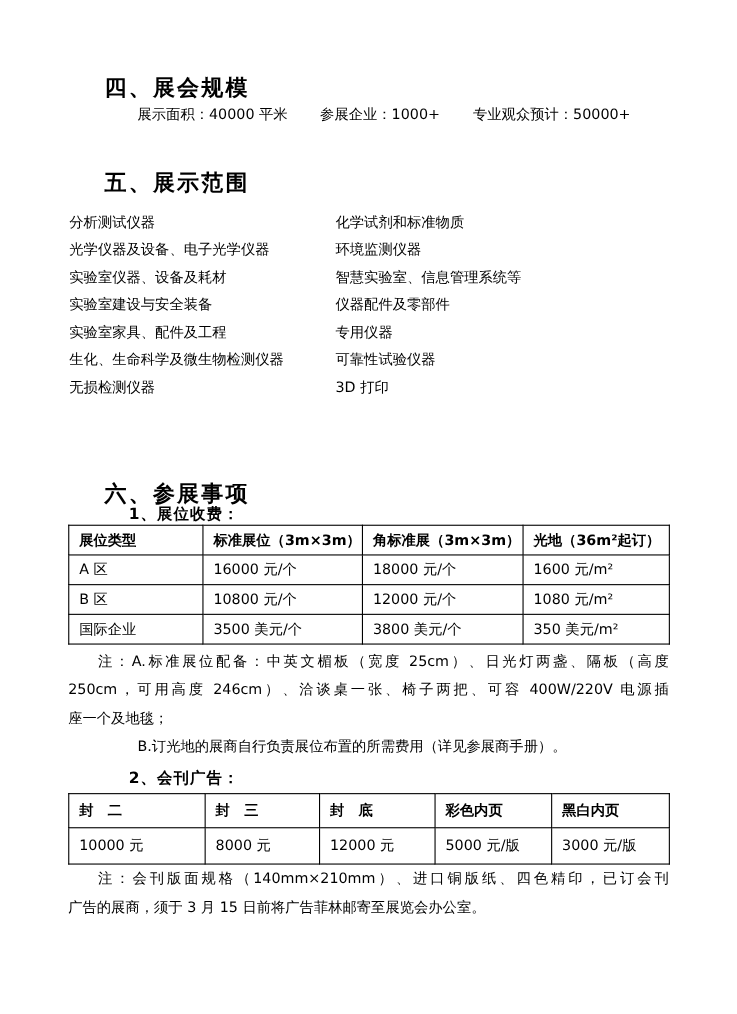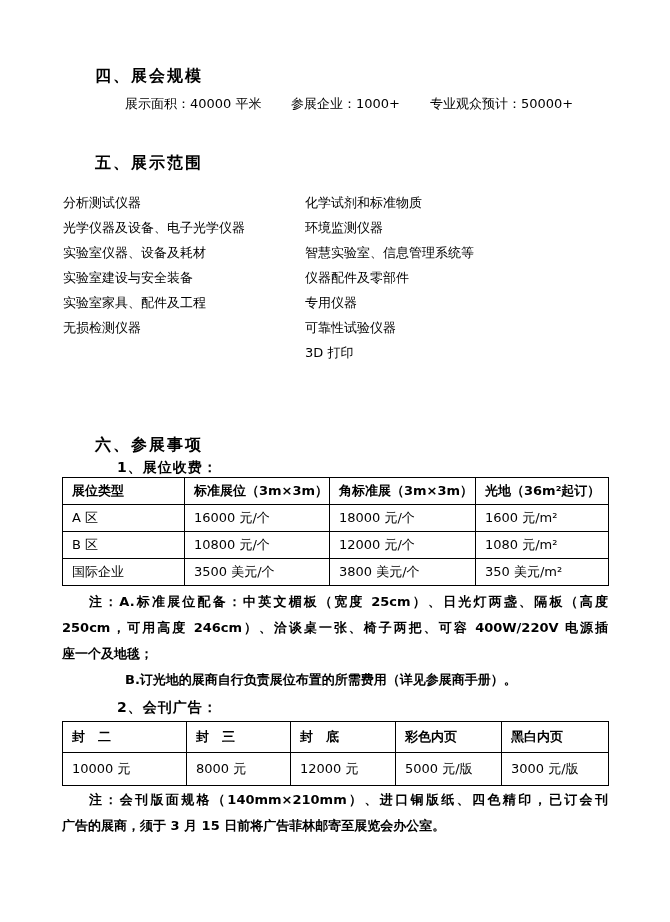--- a/index.html
+++ b/index.html
@@ -7,21 +7,21 @@
     width: 670px; height: 922px;
     background: #ffffff;
     position: relative;
     font-family: "DejaVu Sans", "Liberation Sans", sans-serif;
     color: #000000;
     font-size: 13px;
     overflow: hidden;
   }
   .abs { position: absolute; }
   .sec-title {
-    font-size: 16px;
+    font-size: 20px;
     font-weight: bold;
     letter-spacing: 2px;
     white-space: nowrap;
   }
   .sub-title {
     font-size: 14px;
     font-weight: bold;
     letter-spacing: 1px;
     white-space: nowrap;
   }
@@ -41,21 +41,21 @@
     font-size: 13px;
     text-align: left;
     vertical-align: middle;
     white-space: nowrap;
     overflow: hidden;
   }
   table.doc-table th { font-weight: bold; }
   #booth-table th, #booth-table td { height: 26px; margin-left: 15px; }
   #journal-table th { height: 30px; }
   #journal-table td { height: 32px; }
-  .note-block { line-height: 26px; font-weight: bold; }
+  .note-block { line-height: 26px; }
   .note-line { text-align: justify; text-align-last: justify; }
   .note-line-plain { text-align: left; }
   .indent-note { padding-left: 27px; }
   .indent-b { padding-left: 63px; }
 </style>
 </head>
 <body>
 
 <div class="abs sec-title" style="left:95px; top:66px;">四、展会规模</div>
 
@@ -64,20 +64,21 @@
 <div class="abs stat" style="left:430px; top:95px;">专业观众预计：50000+</div>
 
 <div class="abs sec-title" style="left:95px; top:153px;">五、展示范围</div>
 
 <div class="abs scope-col" style="left:63px; top:190px;">
   <div>分析测试仪器</div>
   <div>光学仪器及设备、电子光学仪器</div>
   <div>实验室仪器、设备及耗材</div>
   <div>实验室建设与安全装备</div>
   <div>实验室家具、配件及工程</div>
+  <div>生化、生命科学及微生物检测仪器</div>
   <div>无损检测仪器</div>
 </div>
 
 <div class="abs scope-col" style="left:305px; top:190px;">
   <div>化学试剂和标准物质</div>
   <div>环境监测仪器</div>
   <div>智慧实验室、信息管理系统等</div>
   <div>仪器配件及零部件</div>
   <div>专用仪器</div>
   <div>可靠性试验仪器</div>

